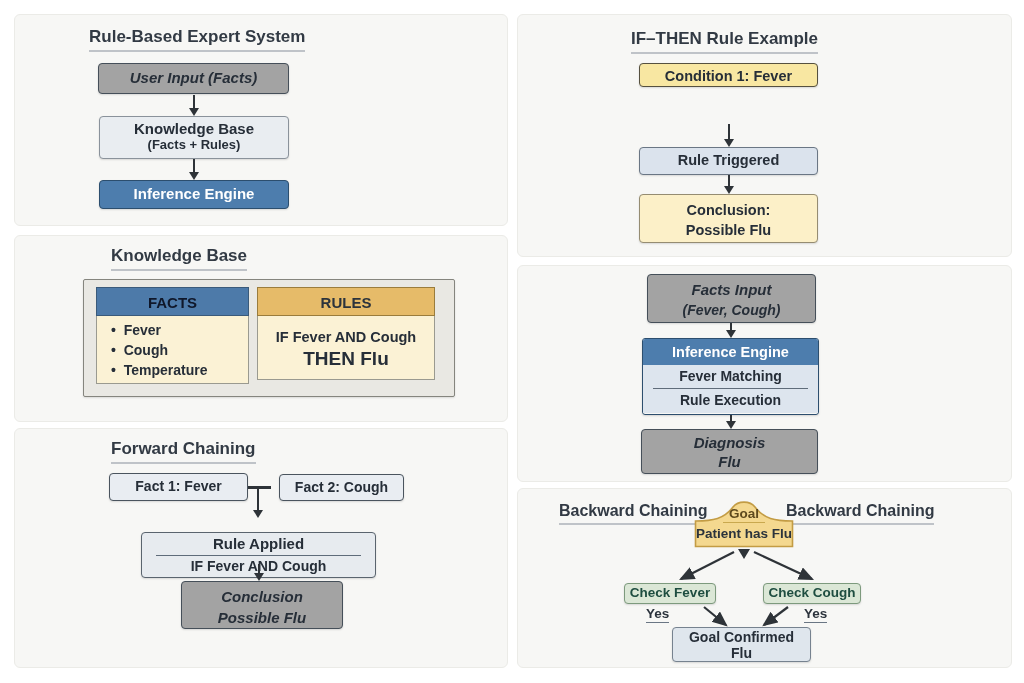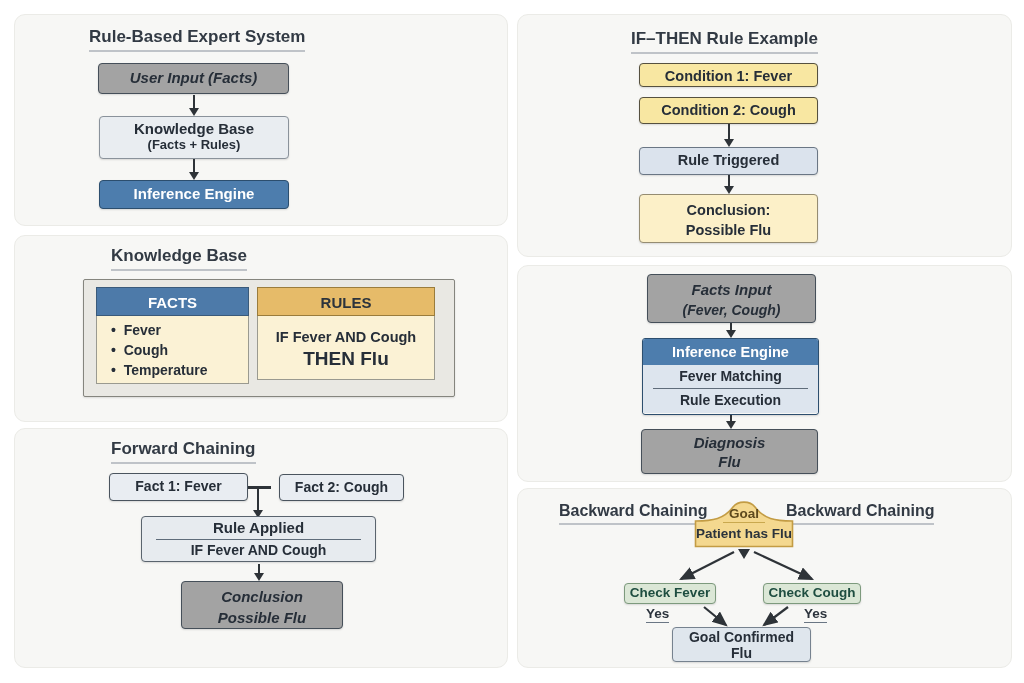--- a/index.html
+++ b/index.html
@@ -4,21 +4,21 @@
 <style>
   html,body { margin:0; padding:0; }
   body {
     width:1024px; height:683px; position:relative;
     background:#ffffff; color:#262e38;
     font-family:"Liberation Sans", sans-serif;
     overflow:hidden;
   }
   .panel {
     position:absolute; background:#f7f7f5;
-    border:1px solid #ebebe7; border-radius:11px;
+    border:1px solid #ebebe7; border-radius:6px;
   }
   .title {
     position:absolute; font-weight:bold; font-size:17px; color:#323a44;
     border-bottom:2px solid #bfc3c8; padding-bottom:3px; white-space:nowrap;
   }
   .title.small { font-size:16px; }
   .box {
     position:absolute; border-radius:4px; text-align:center; font-weight:bold;
     box-sizing:border-box; box-shadow:0 1px 2px rgba(0,0,0,0.13);
   }
@@ -44,21 +44,21 @@
   .divided { border-bottom:1.5px solid #5f6c7a; margin:0 14px; padding-bottom:3px; }
   .kb-container {
     position:absolute; background:#e9e8e3; border:1.5px solid #85857e;
     border-radius:2px; box-shadow:0 1px 2px rgba(0,0,0,0.12);
   }
   .kb-col { position:absolute; }
   .kb-head {
     height:29px; line-height:29px; text-align:center; font-weight:bold; font-size:15px;
     border:1px solid #6d6d66; box-sizing:border-box;
   }
-  .kb-head.facts { background:#4d7aa9; color:#ffffff; border-color:#3a5a7a; }
+  .kb-head.facts { background:#4d7aa9; color:#0f172a; border-color:#3a5a7a; }
   .kb-head.rules { background:#e6bb69; color:#2b333c; border-color:#9a7c3c; }
   .kb-body {
     background:#fbf2d5; border:1px solid #9a9a90; border-top:none; box-sizing:border-box;
   }
   .kb-item { font-size:14px; font-weight:bold; line-height:20px; text-align:left; }
   .kb-item::before { content:"•\00a0\00a0"; }
   .ebox {
     position:absolute; border:1.5px solid #2c4e6e; border-radius:3px; overflow:hidden;
     box-sizing:border-box; box-shadow:0 1px 2px rgba(0,0,0,0.15);
   }
@@ -142,44 +142,41 @@
   <div class="box fact t14" style="left:256px; top:45px; width:125px; height:27px; line-height:24px;margin-left:8px;">
     <span>Fact 2: Cough</span>
   </div>
 
   <div class="hline" style="left:233px; top:57px; width:23px;"></div>
   <div class="arrow" style="left:237px; top:58px; height:31px;">
       <i class="stem"></i>
       <i class="head"></i>
     </div>
 
-  <div class="box lblue line2-box" style="left:126px; top:87px; width:235px; height:46px; padding-top:2px; background:#e7ebef; border-color:#5a646e;">
+  <div class="box lblue line2-box" style="left:126px; top:103px; width:235px; height:46px; padding-top:2px; background:#e7ebef; border-color:#5a646e;">
     <span class="l1 t15 divided">Rule Applied</span>
     <span class="l2 t14" style="padding-top:2px;">IF Fever AND Cough</span>
   </div>
 
   <div class="arrow" style="left:238px; top:135px; height:17px;">
       <i class="stem"></i>
       <i class="head"></i>
     </div>
 
   <div class="box white line2-box" style="left:166px; top:152px; width:162px; height:48px; padding-top:4px;">
     <span class="l1 t15" style="line-height:21px;">Conclusion</span>
     <span class="l2 t15" style="line-height:21px;">Possible Flu</span>
   </div>
 </div>
 
 <div class="panel" style="left:517px; top:14px; width:493px; height:241px;">
   <div class="title" style="left:113px; top:14px;">IF–THEN Rule Example</div>
 
   <div class="box yellow" style="left:121px; top:48px; width:179px; height:24px; line-height:25px; font-size:14.5px;">
     <span>Condition 1: Fever</span>
-  </div>
-  <div class="box yellow" style="left:121px; top:82px; width:179px; height:27px; line-height:24px; font-size:14.5px;">
-    <span>Condition 2: Cough</span>
   </div>
 
   <div class="arrow" style="left:205px; top:109px; height:23px;">
       <i class="stem"></i>
       <i class="head"></i>
     </div>
 
   <div class="box lblue" style="left:121px; top:132px; width:179px; height:28px; line-height:25px; font-size:14.5px;">
     <span>Rule Triggered</span>
   </div>

